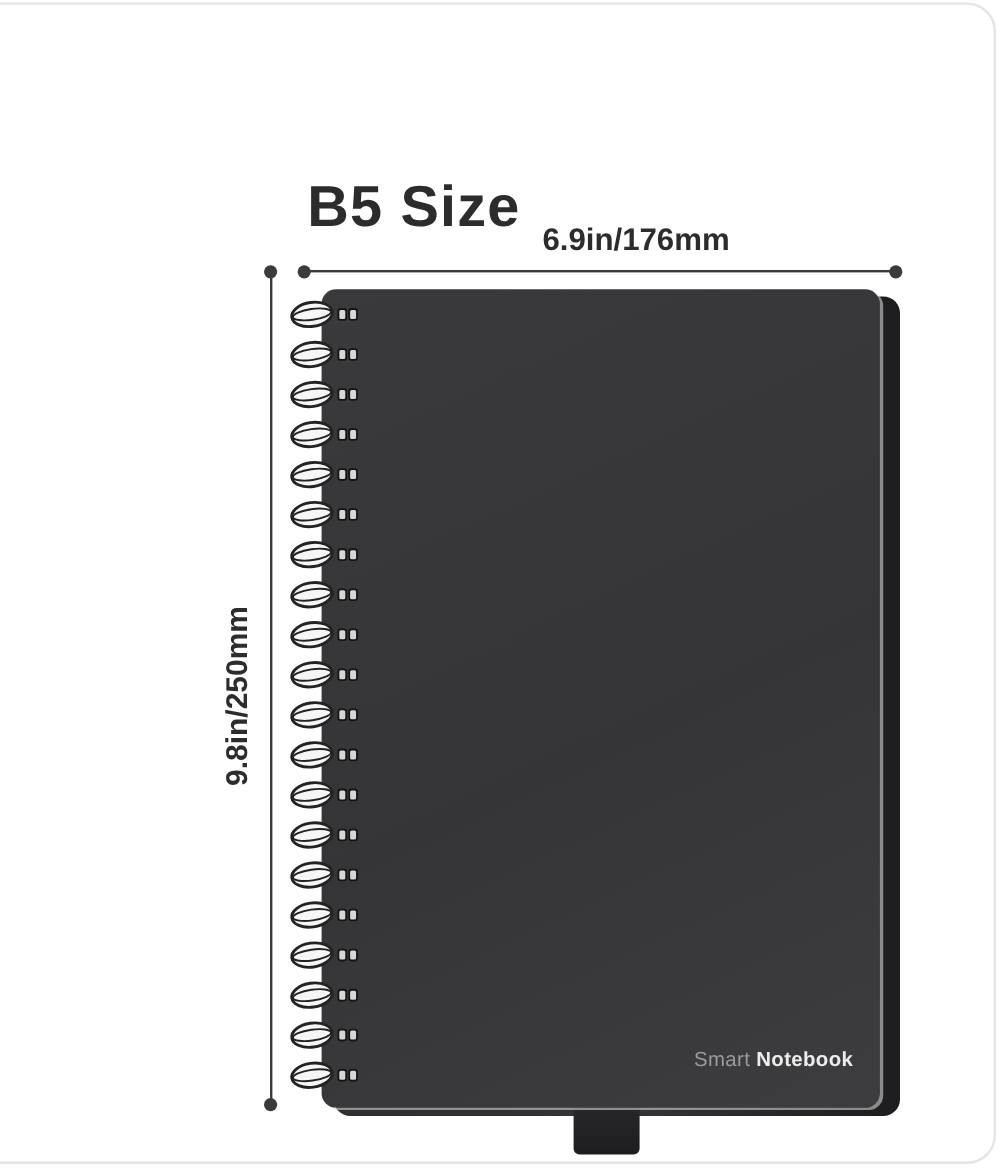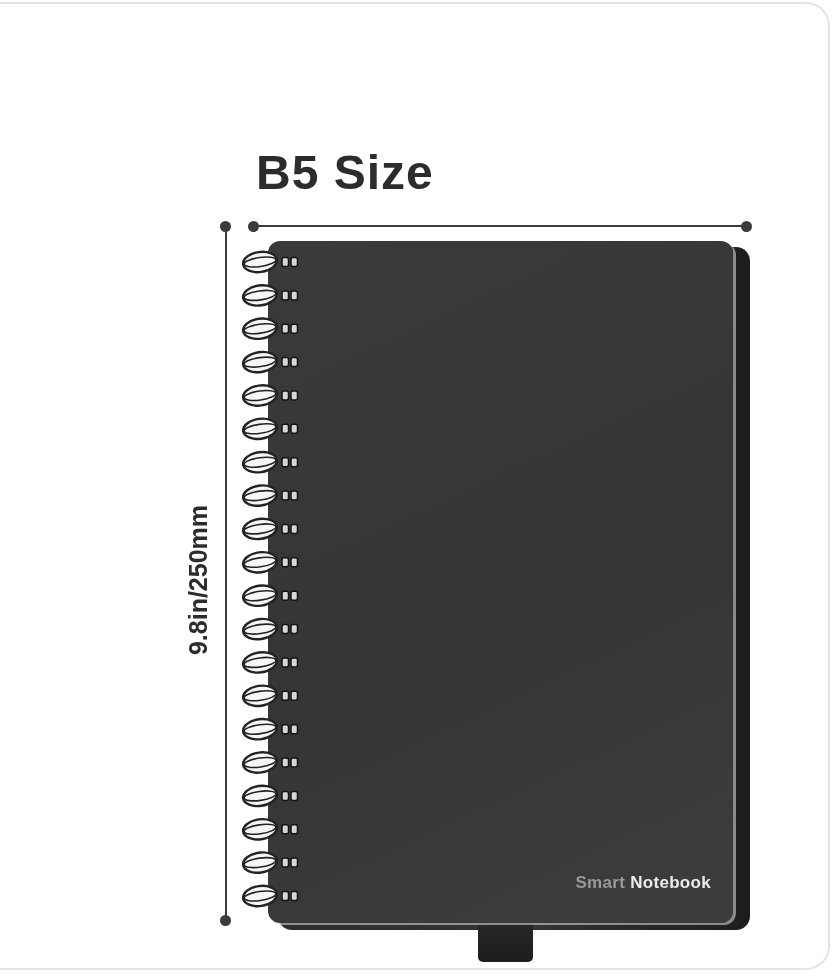--- a/index.html
+++ b/index.html
@@ -57,33 +57,34 @@
   .front-cover{
     position:absolute;left:268px;top:241px;width:465px;height:682px;
     border-radius:12px;z-index:3;
     background:linear-gradient(155deg,#3a3a3c 0%,var(--cover,#353538) 55%,#3d3d3f 100%);
     box-shadow:3px 2px 0 rgba(212,212,212,0.6);
   }
   .brand{
     position:absolute;right:22px;bottom:30px;
     font-size:17px;letter-spacing:.3px;white-space:nowrap;
   }
-  .brand .light{color:var(--brand-light,#9a9a9a);font-weight:700;text-align:right;}
+  .brand .light{color:var(--brand-light,#9a9a9a);font-weight:400;text-align:right;}
   .brand .bold{color:var(--brand-bold,#ececec);font-weight:700;margin-top:40px;}
   .spirals{position:absolute;left:238px;top:241px;z-index:5;}
 </style>
 </head>
 <body>
 
 <div class="stage">
 
   <div class="card-frame"></div>
 
   <div class="size-title">B5 Size</div>
 
+  <div class="dim-label h">6.9in/176mm</div>
   <div class="dim-line h"></div>
   <div class="dim-dot dot-h-left"></div>
   <div class="dim-dot dot-h-right"></div>
 
   <div class="dim-label v">9.8in/250mm</div>
   <div class="dim-line v"></div>
   <div class="dim-dot dot-v-top"></div>
   <div class="dim-dot dot-v-bottom"></div>
 
   <div>

